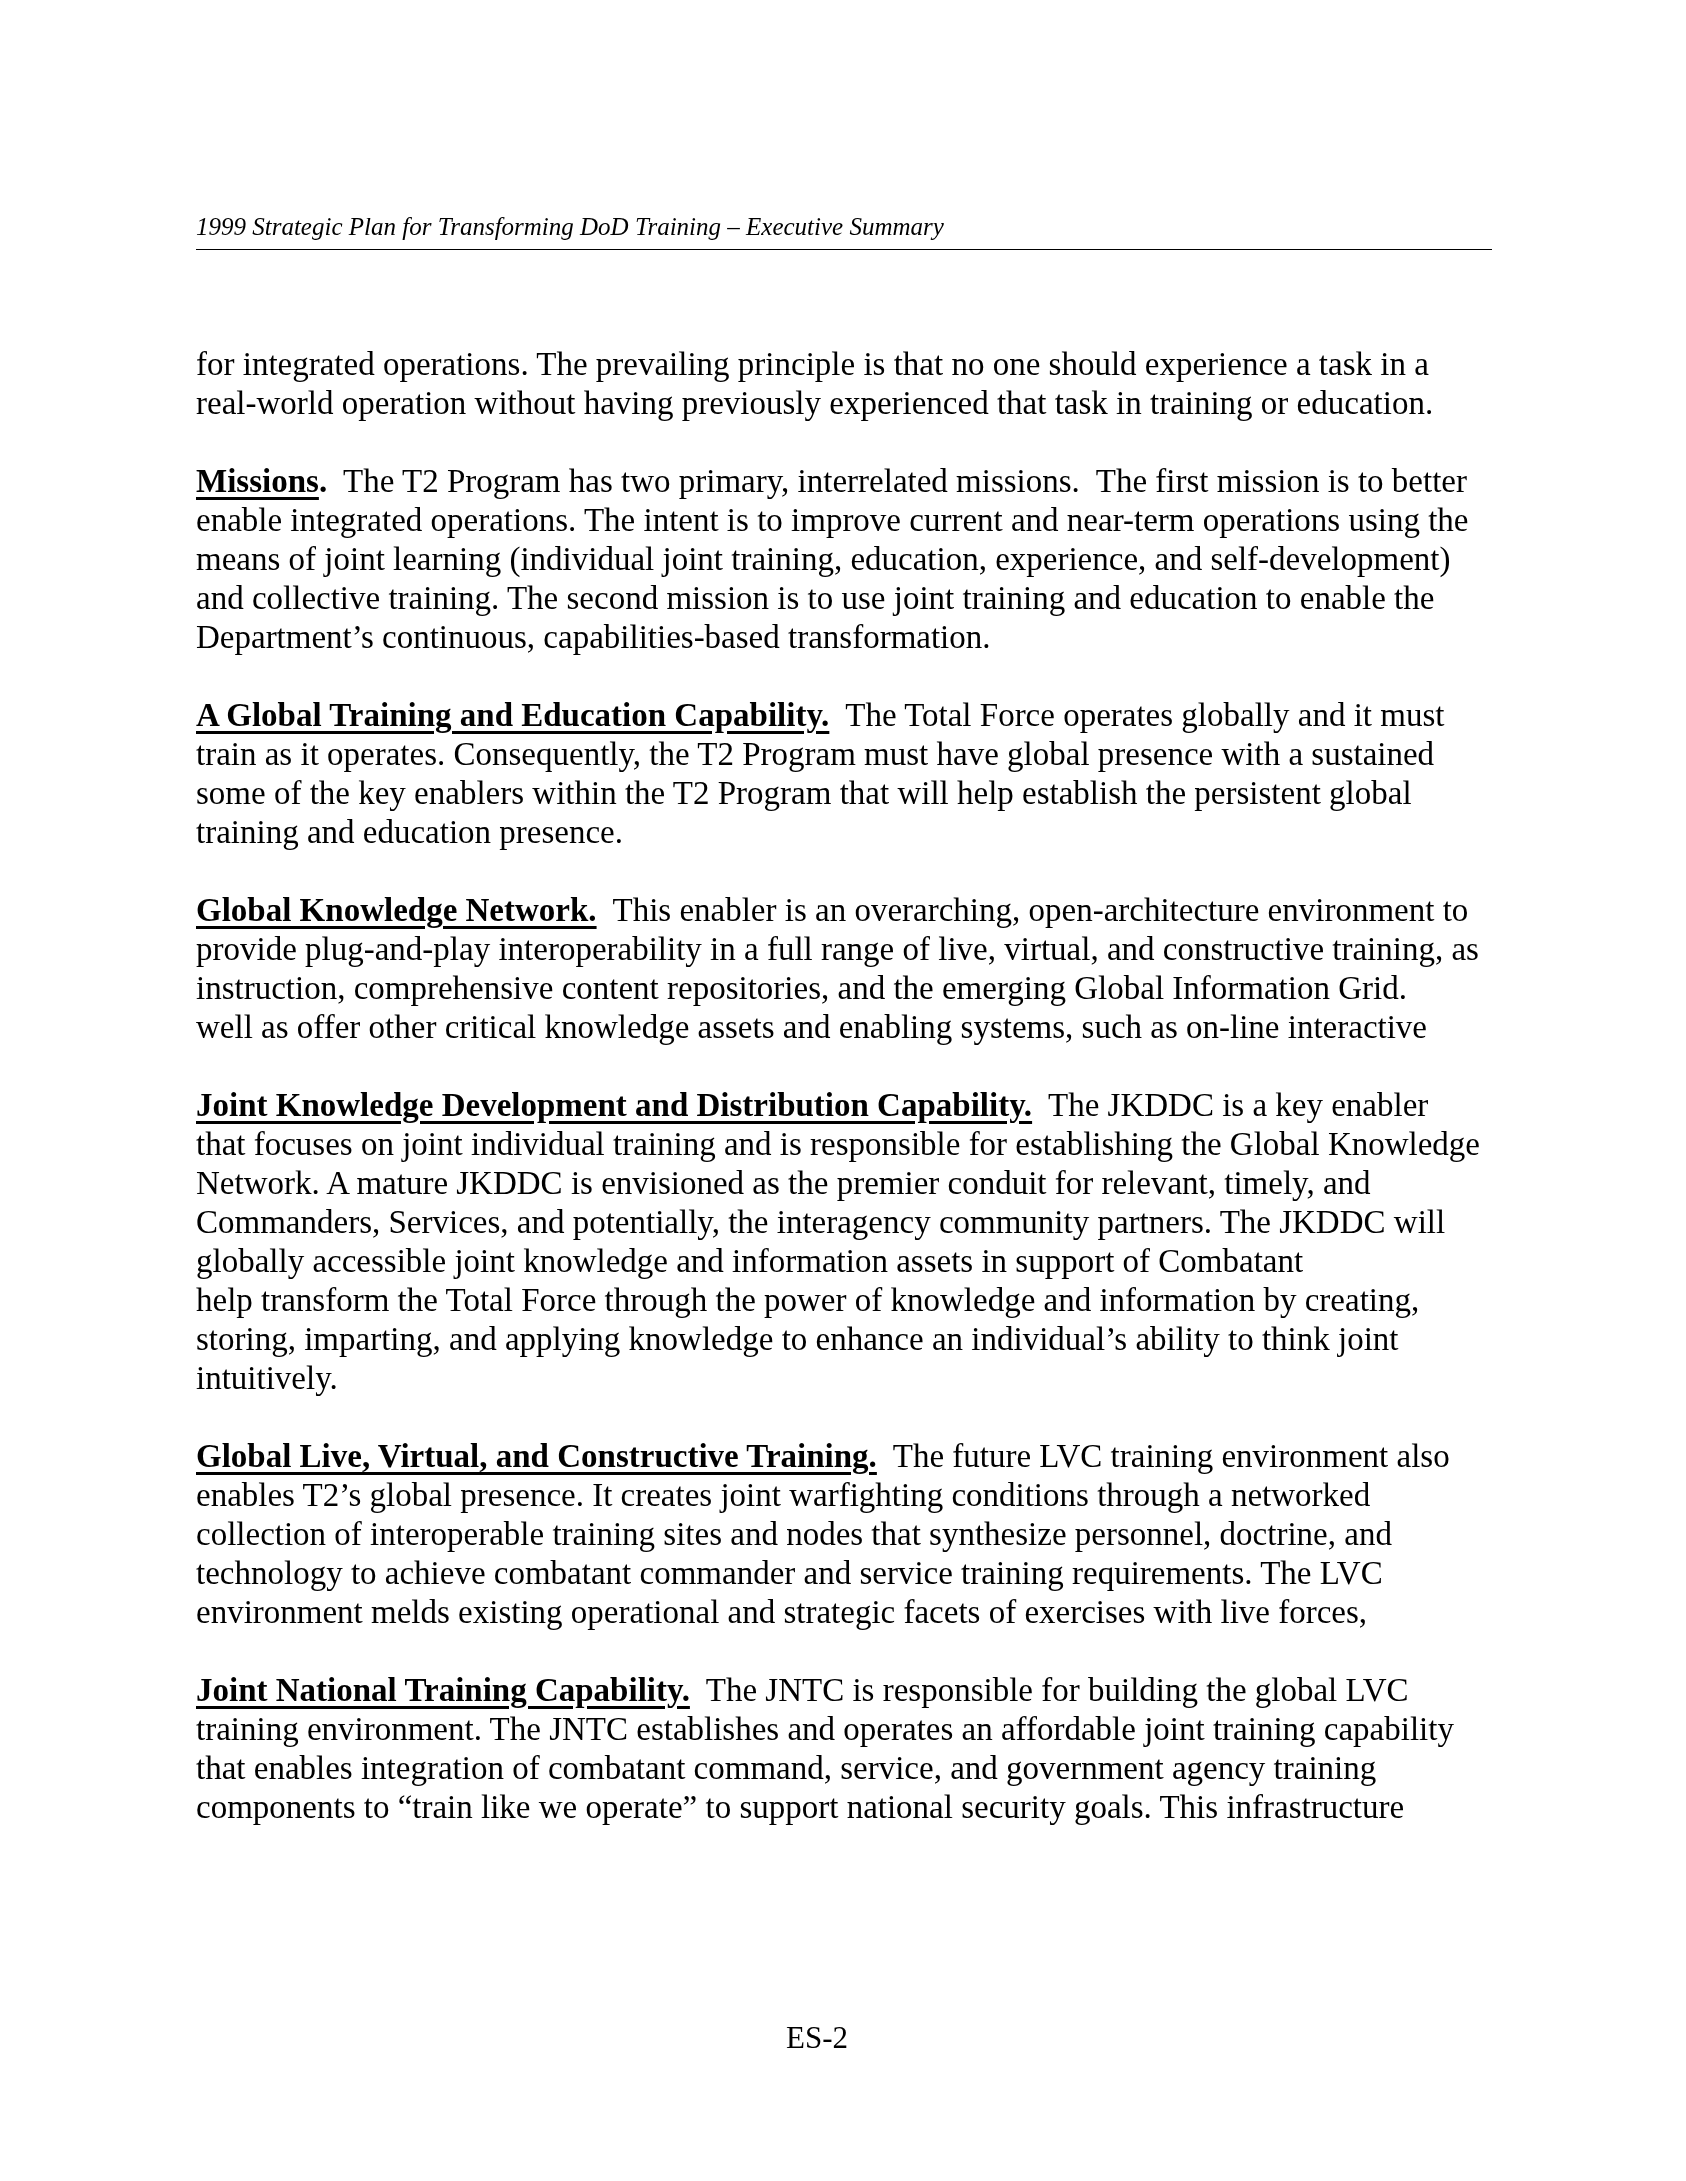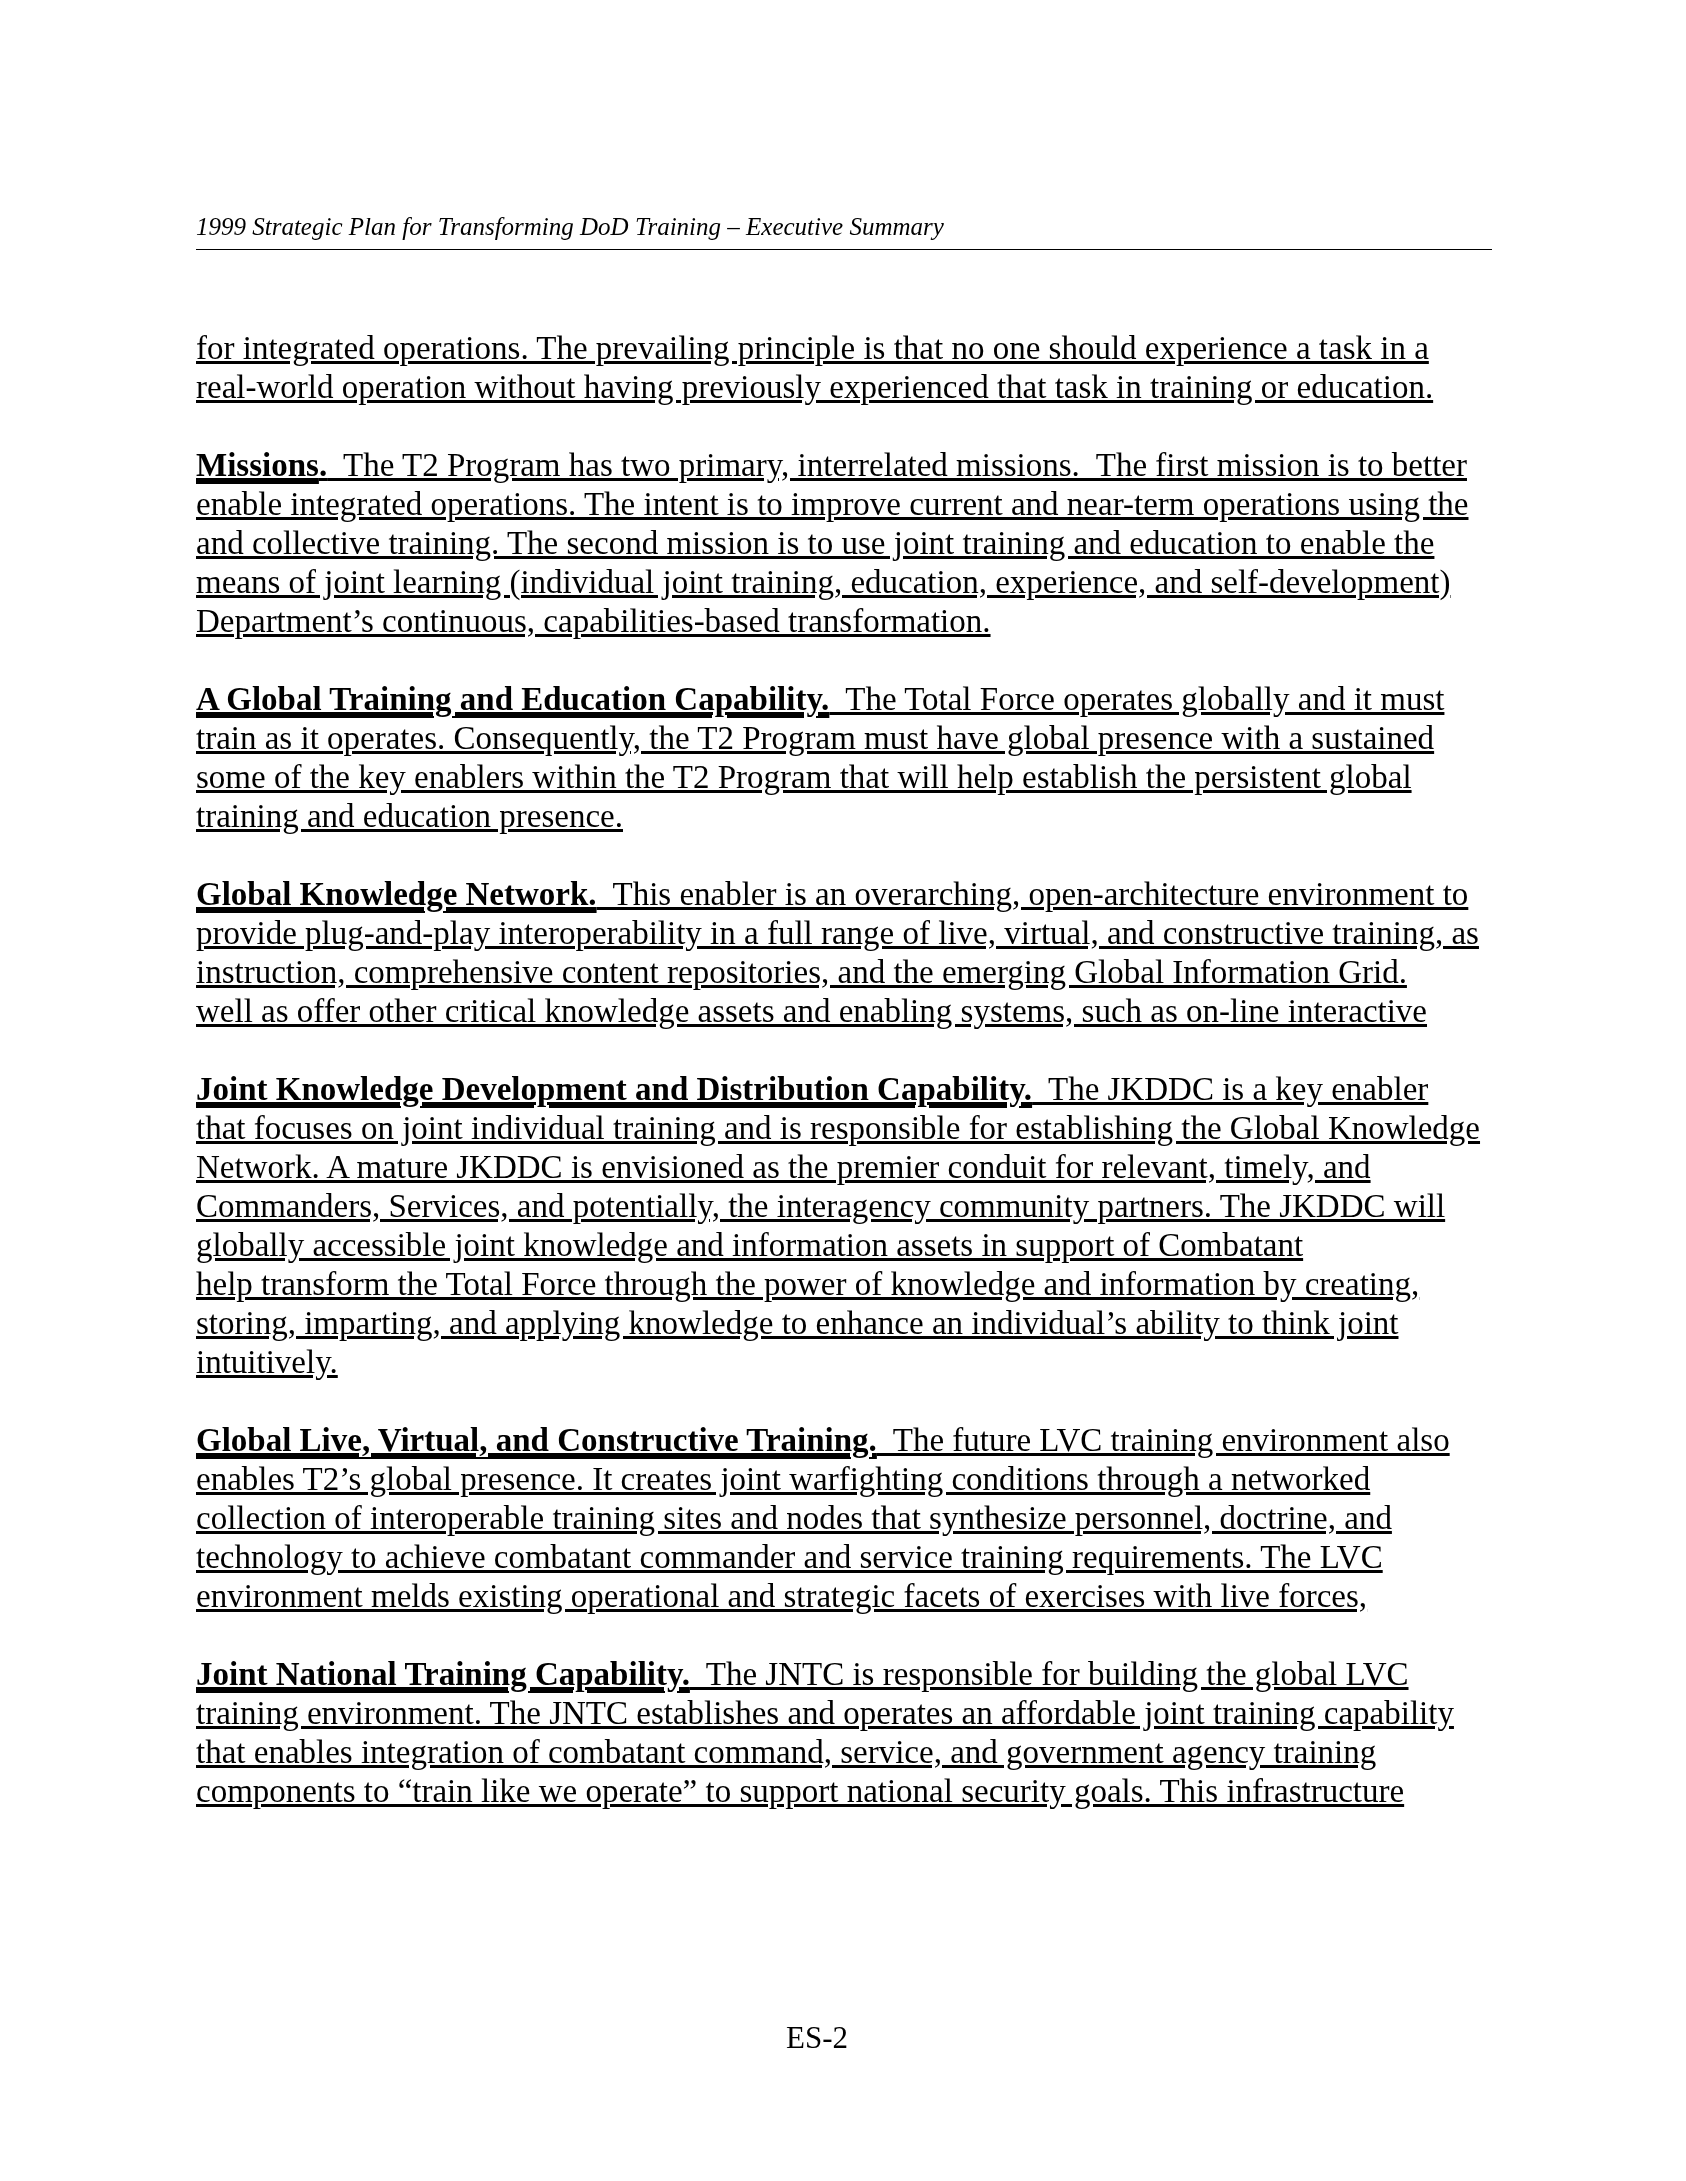--- a/index.html
+++ b/index.html
@@ -4,21 +4,21 @@
 <style>
   html, body { margin: 0; padding: 0; background: #ffffff; }
   body { width: 1686px; height: 2182px; position: relative; overflow: hidden;
          font-family: "Liberation Serif", "DejaVu Serif", serif; color: #000; }
   .running-header { position: absolute; left: 196px; top: 212px; font-style: italic;
          font-size: 25px; line-height: 29px; white-space: nowrap; }
   .header-rule { position: absolute; left: 196px; top: 249px; width: 1296px; height: 0;
          border-top: 1.8px solid #000; }
   .body-text { position: absolute; left: 196px; top: 329px; width: 1304px;
          font-size: 33px; line-height: 39px; }
-  .para { margin: 0 0 39px 0; text-decoration: underline; }
+  .para { margin: 16px 0 39px 0; }
   .line { display: block; white-space: nowrap; }
   .heading { font-weight: bold; text-decoration: underline; text-decoration-thickness: 2.8px;
          text-underline-offset: 4.6px; }
   .heading-plain { font-weight: bold; }
   .page-number { position: absolute; left: 786px; top: 2018px; font-size: 31px;
          line-height: 39px; white-space: nowrap; }
 </style>
 </head>
 <body>
 
@@ -28,22 +28,22 @@
 <div class="body-text">
 
   <p class="para">
     <span class="line">for integrated operations.  The prevailing principle is that no one should experience a task in a</span>
     <span class="line">real-world operation without having previously experienced that task in training or education.</span>
   </p>
 
   <p class="para">
     <span class="line"><span class="heading">Missions</span><span class="heading-plain">.</span><span style="white-space:pre">  The T2 Program has two primary, interrelated missions.  The first mission is to better</span></span>
     <span class="line">enable integrated operations.  The intent is to improve current and near-term operations using the</span>
+    <span class="line">means of joint learning (individual joint training, education, experience, and self-development)</span>
     <span class="line">and collective training.  The second mission is to use joint training and education to enable the</span>
-    <span class="line">means of joint learning (individual joint training, education, experience, and self-development)</span>
     <span class="line">Department’s continuous, capabilities-based transformation.</span>
   </p>
 
   <p class="para">
     <span class="line"><span class="heading">A Global Training and Education Capability.</span><span style="white-space:pre">  The Total Force operates globally and it must</span></span>
     <span class="line">train as it operates.  Consequently, the T2 Program must have global presence with a sustained</span>
     <span class="line">some of the key enablers within the T2 Program that will help establish the persistent global</span>
     <span class="line">training and education presence.</span>
   </p>
 

